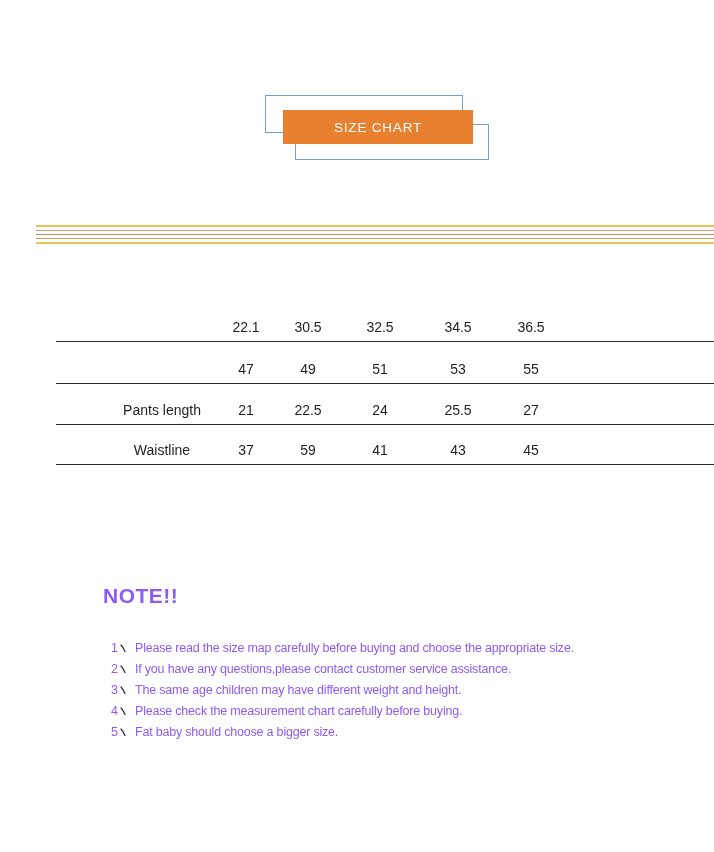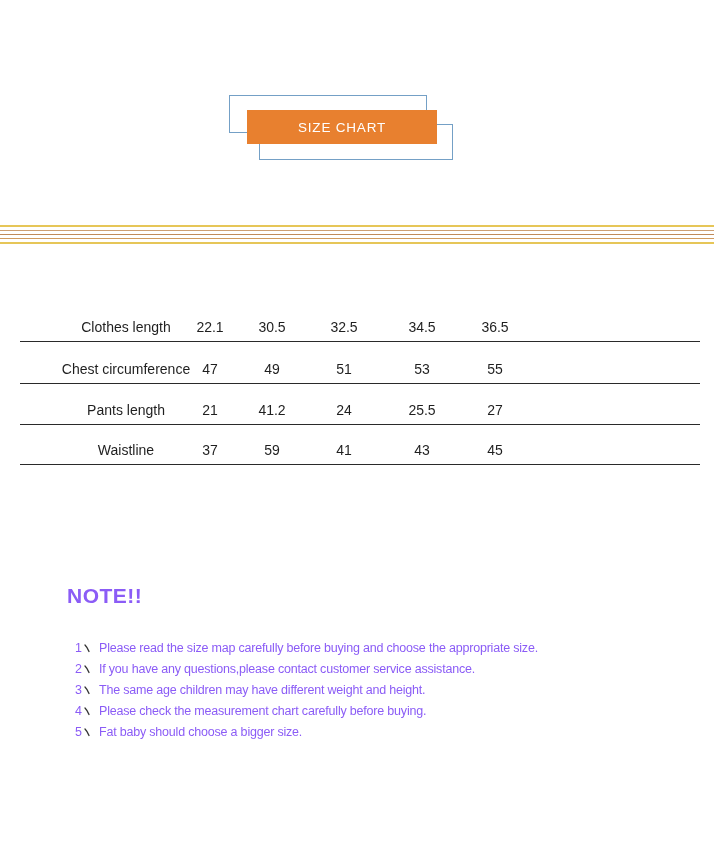--- a/index.html
+++ b/index.html
@@ -1,21 +1,21 @@
 <!DOCTYPE html>
 <html><head>
 <meta charset="utf-8">
 <style>
   html,body{margin:0;padding:0;}
   body{
     width:714px;height:852px;position:relative;background:#ffffff;
     font-family:"Liberation Sans","DejaVu Sans",sans-serif;
     overflow:hidden;
   }
-  .page{position:absolute;inset:0;}
+  .page{position:absolute;inset:0;margin-left:36px;}
 
   
   .banner-outline{position:absolute;border:1.5px solid #74a0c6;box-sizing:border-box;background:transparent;z-index:1;}
   .outline-a{left:229px;top:95px;width:198px;height:38px;}
   .outline-b{left:259px;top:124px;width:194px;height:36px;}
   .banner-fill{
     position:absolute;left:247px;top:110px;width:190px;height:34px;
     background:#e8802f;z-index:2;
     display:flex;align-items:center;justify-content:center;
     color:#ffffff;font-size:13.5px;letter-spacing:0.8px;
@@ -78,39 +78,37 @@
   <div>
     <div class="divider-line dl-1"></div>
     <div class="divider-line dl-2"></div>
     <div class="divider-line dl-3"></div>
     <div class="divider-line dl-4"></div>
     <div class="divider-line dl-5"></div>
   </div>
 
   <div class="size-table">
     <div class="t-row r-1">
-      <span class="cell c0">Clothes length</span>
       <span class="cell c1">22.1</span>
       <span class="cell c2">30.5</span>
       <span class="cell c3">32.5</span>
       <span class="cell c4">34.5</span>
       <span class="cell c5">36.5</span>
     </div>
     <div class="t-row r-2">
-      <span class="cell c0">Chest circumference</span>
       <span class="cell c1">47</span>
       <span class="cell c2">49</span>
       <span class="cell c3">51</span>
       <span class="cell c4">53</span>
       <span class="cell c5">55</span>
     </div>
     <div class="t-row r-3">
       <span class="cell c0">Pants length</span>
       <span class="cell c1">21</span>
-      <span class="cell c2">41.2</span>
+      <span class="cell c2">22.5</span>
       <span class="cell c3">24</span>
       <span class="cell c4">25.5</span>
       <span class="cell c5">27</span>
     </div>
     <div class="t-row r-4">
       <span class="cell c0">Waistline</span>
       <span class="cell c1">37</span>
       <span class="cell c2">59</span>
       <span class="cell c3">41</span>
       <span class="cell c4">43</span>

